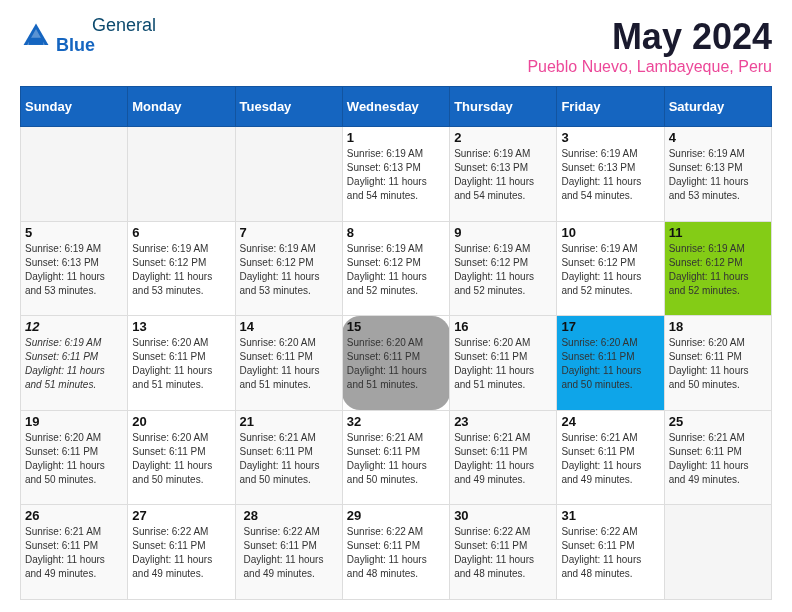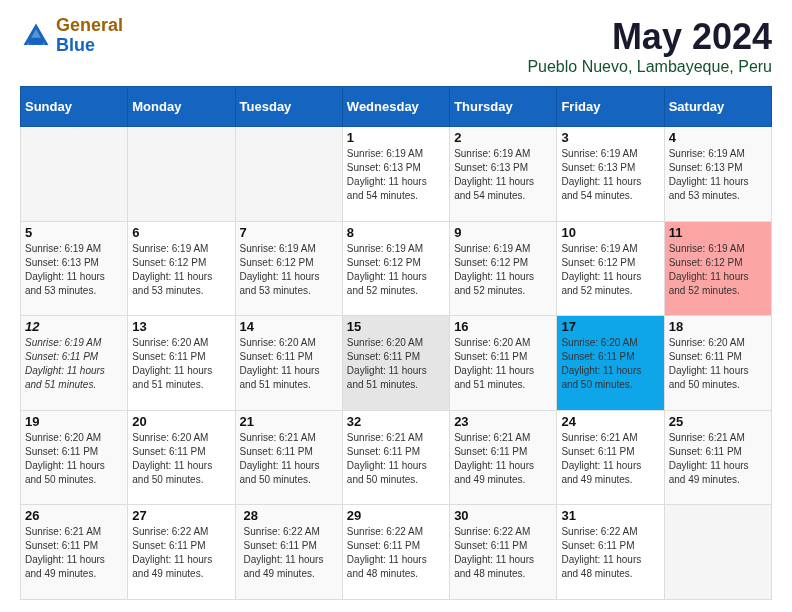--- a/index.html
+++ b/index.html
@@ -28,43 +28,44 @@
       align-items: center;
       gap: 4px;
     }
     .logo-text {
       display: flex;
       flex-direction: column;
       line-height: 1.1;
     }
     .logo-general {
       font-size: 18px;
-      font-weight: bold;
-      color: #a16207;
+      font-weight: normal;
+      color: #0c4a6e;
+      margin-left: 36px;
     }
     .logo-blue {
       font-size: 18px;
       font-weight: bold;
       color: #1565c0;
     }
     .logo-icon {
       width: 32px;
       height: 32px;
     }
     .title-area {
       text-align: right;
     }
     .main-title {
       font-size: 36px;
       font-weight: bold;
       color: #1a1a2e;
     }
     .subtitle {
       font-size: 16px;
-      color: #14532d;
+      color: #ec4899;
       margin-left: 24px;
     }
     .calendar {
       flex: 1;
       border: 1px solid #ccc;
       border-collapse: collapse;
       width: 100%;
       table-layout: fixed;
     }
     .calendar th {
@@ -157,27 +158,27 @@
           <td style="background: rgb(255, 255, 255);"><span class="day-number">3</span><span class="day-info">Sunrise: 6:19 AM<br>Sunset: 6:13 PM<br>Daylight: 11 hours and 54 minutes.</span></td>
           <td style="background: rgb(249, 249, 249);"><span class="day-number">4</span><span class="day-info">Sunrise: 6:19 AM<br>Sunset: 6:13 PM<br>Daylight: 11 hours and 53 minutes.</span></td>
         </tr>
         <tr>
           <td style="background: rgb(249, 249, 249);"><span class="day-number">5</span><span class="day-info">Sunrise: 6:19 AM<br>Sunset: 6:13 PM<br>Daylight: 11 hours and 53 minutes.</span></td>
           <td style="background: rgb(255, 255, 255);"><span class="day-number">6</span><span class="day-info">Sunrise: 6:19 AM<br>Sunset: 6:12 PM<br>Daylight: 11 hours and 53 minutes.</span></td>
           <td style="background: rgb(249, 249, 249);"><span class="day-number">7</span><span class="day-info">Sunrise: 6:19 AM<br>Sunset: 6:12 PM<br>Daylight: 11 hours and 53 minutes.</span></td>
           <td style="background: rgb(255, 255, 255);"><span class="day-number">8</span><span class="day-info">Sunrise: 6:19 AM<br>Sunset: 6:12 PM<br>Daylight: 11 hours and 52 minutes.</span></td>
           <td style="background: rgb(249, 249, 249);"><span class="day-number">9</span><span class="day-info">Sunrise: 6:19 AM<br>Sunset: 6:12 PM<br>Daylight: 11 hours and 52 minutes.</span></td>
           <td style="background: rgb(255, 255, 255);"><span class="day-number">10</span><span class="day-info">Sunrise: 6:19 AM<br>Sunset: 6:12 PM<br>Daylight: 11 hours and 52 minutes.</span></td>
-          <td style="background: #fca5a5; margin-top: 40px;"><span class="day-number">11</span><span class="day-info">Sunrise: 6:19 AM<br>Sunset: 6:12 PM<br>Daylight: 11 hours and 52 minutes.</span></td>
+          <td style="background: #84cc16; margin-top: 40px;"><span class="day-number">11</span><span class="day-info">Sunrise: 6:19 AM<br>Sunset: 6:12 PM<br>Daylight: 11 hours and 52 minutes.</span></td>
         </tr>
         <tr>
           <td style="background: rgb(249, 249, 249); font-style: italic;"><span class="day-number">12</span><span class="day-info">Sunrise: 6:19 AM<br>Sunset: 6:11 PM<br>Daylight: 11 hours and 51 minutes.</span></td>
           <td style="background: rgb(255, 255, 255);"><span class="day-number">13</span><span class="day-info">Sunrise: 6:20 AM<br>Sunset: 6:11 PM<br>Daylight: 11 hours and 51 minutes.</span></td>
           <td style="background: rgb(249, 249, 249);"><span class="day-number">14</span><span class="day-info">Sunrise: 6:20 AM<br>Sunset: 6:11 PM<br>Daylight: 11 hours and 51 minutes.</span></td>
-          <td style="background: #e5e5e5;"><span class="day-number">15</span><span class="day-info">Sunrise: 6:20 AM<br>Sunset: 6:11 PM<br>Daylight: 11 hours and 51 minutes.</span></td>
+          <td style="background: #a3a3a3; border-radius: 18px;"><span class="day-number">15</span><span class="day-info">Sunrise: 6:20 AM<br>Sunset: 6:11 PM<br>Daylight: 11 hours and 51 minutes.</span></td>
           <td style="background: rgb(249, 249, 249);"><span class="day-number">16</span><span class="day-info">Sunrise: 6:20 AM<br>Sunset: 6:11 PM<br>Daylight: 11 hours and 51 minutes.</span></td>
           <td style="background: #0ea5e9;"><span class="day-number">17</span><span class="day-info">Sunrise: 6:20 AM<br>Sunset: 6:11 PM<br>Daylight: 11 hours and 50 minutes.</span></td>
           <td style="background: rgb(249, 249, 249);"><span class="day-number">18</span><span class="day-info">Sunrise: 6:20 AM<br>Sunset: 6:11 PM<br>Daylight: 11 hours and 50 minutes.</span></td>
         </tr>
         <tr>
           <td style="background: rgb(249, 249, 249);"><span class="day-number">19</span><span class="day-info">Sunrise: 6:20 AM<br>Sunset: 6:11 PM<br>Daylight: 11 hours and 50 minutes.</span></td>
           <td style="background: rgb(255, 255, 255);"><span class="day-number">20</span><span class="day-info">Sunrise: 6:20 AM<br>Sunset: 6:11 PM<br>Daylight: 11 hours and 50 minutes.</span></td>
           <td style="background: rgb(249, 249, 249);"><span class="day-number">21</span><span class="day-info">Sunrise: 6:21 AM<br>Sunset: 6:11 PM<br>Daylight: 11 hours and 50 minutes.</span></td>
           <td style="background: rgb(255, 255, 255);"><span class="day-number">32</span><span class="day-info">Sunrise: 6:21 AM<br>Sunset: 6:11 PM<br>Daylight: 11 hours and 50 minutes.</span></td>
           <td style="background: rgb(249, 249, 249);"><span class="day-number">23</span><span class="day-info">Sunrise: 6:21 AM<br>Sunset: 6:11 PM<br>Daylight: 11 hours and 49 minutes.</span></td>

